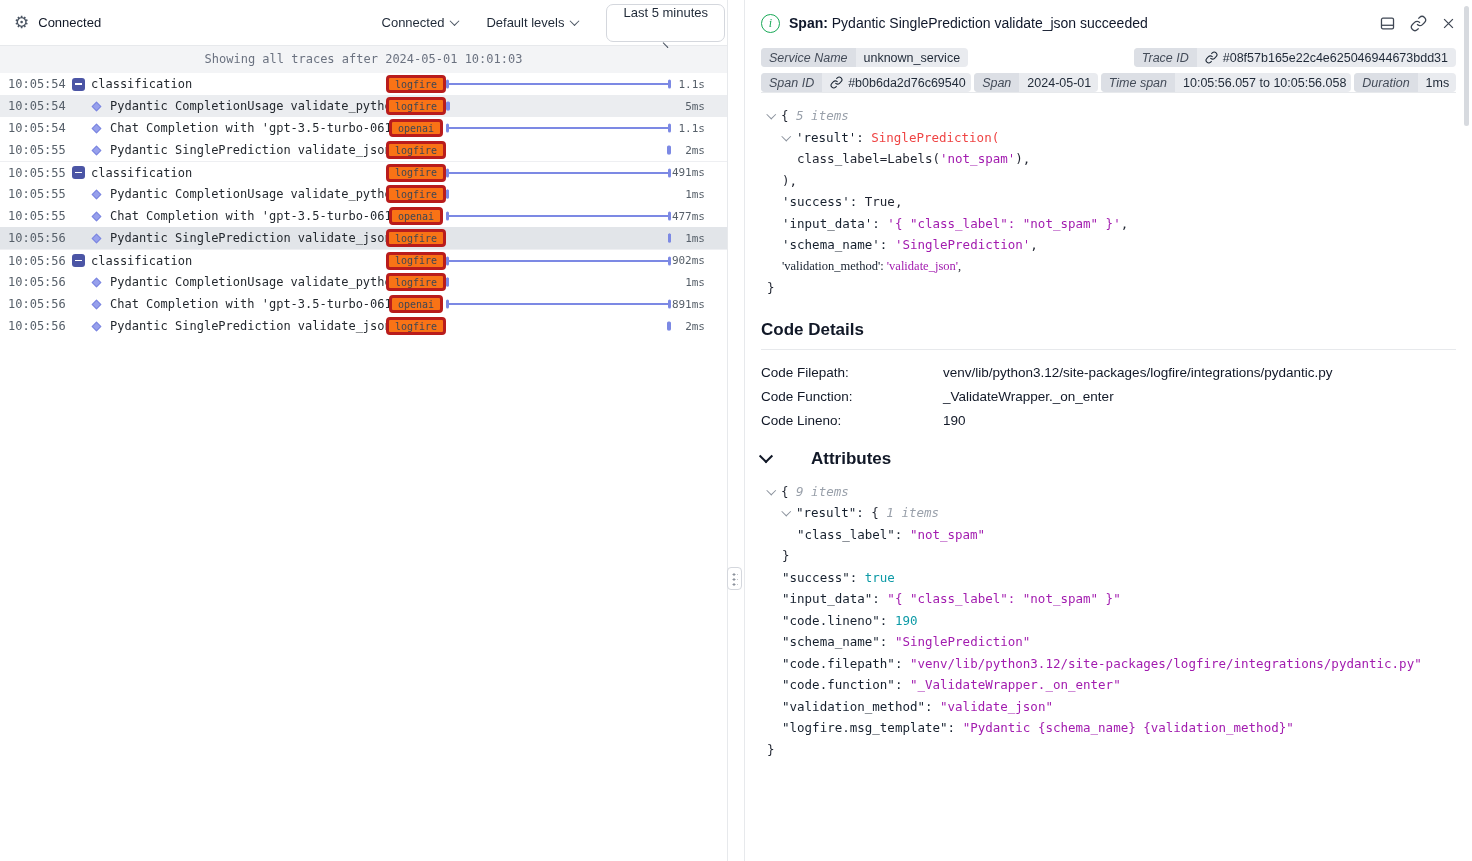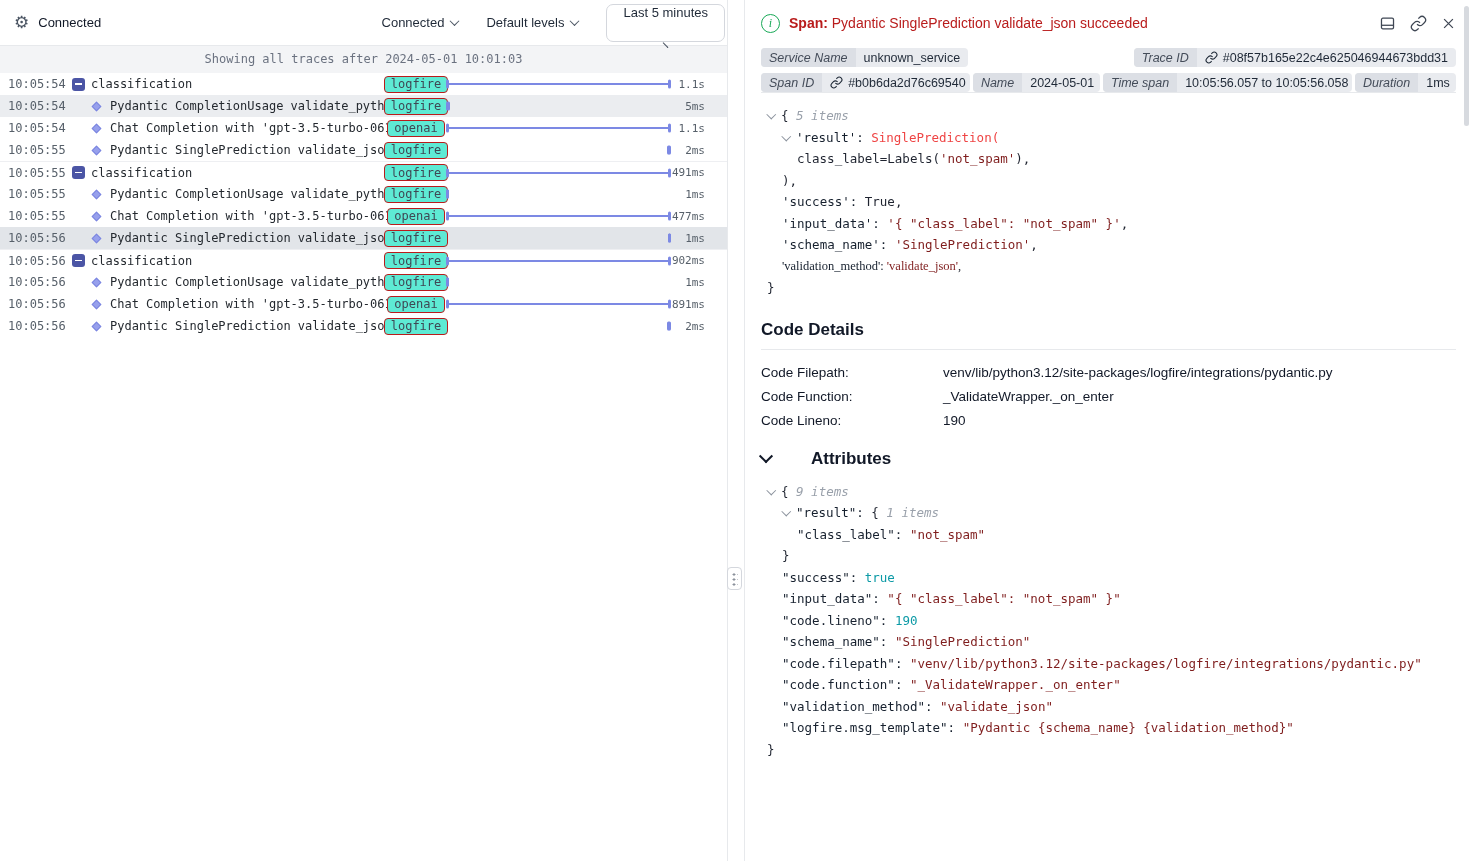--- a/index.html
+++ b/index.html
@@ -27,42 +27,42 @@
   .trace-row.highlighted { background:#ebedf0; }
   .trace-row.selected { background:#e2e5e9; }
   .trace-row.group-start { border-top:1px solid #eeeff2; }
   .t-time { width:58px; flex:none; color:#57606a; }
   .t-icon { flex:none; }
   .row-group .t-icon { width:13px; height:13px; background:#4b55a5; border-radius:3px; margin:0 6px 0 6px; position:relative; }
   .row-group .t-icon::before { content:""; position:absolute; left:3px; right:3px; top:5.5px; height:1.6px; background:#fff; }
   .row-span .t-icon { width:7px; height:7px; background:#97a0ec; border:1px solid #7b86e0; transform:rotate(45deg); margin:0 10px 0 27px; }
   .t-label { flex:1; min-width:0; overflow:hidden; white-space:nowrap; color:#24292f; }
   .t-tagcol { width:52px; flex:none; display:flex; justify-content:center; }
-  .t-tag { font-size:12px; border:1px solid #b91c1c; border-radius:4px; padding:0.5px 6px; color:#3f4754; background:#5eead4; white-space:nowrap; }
+  .t-tag { font-size:10px; border:3px solid #b91c1c; border-radius:4px; padding:0.5px 6px; color:#3f4754; background:#f97316; white-space:nowrap; }
   .t-timeline { width:225px; height:100%; flex:none; position:relative; margin-left:4px; }
   .t-bar { position:absolute; top:50%; transform:translateY(-50%); height:9px; min-width:3px;
     background:linear-gradient(to bottom, transparent 3.5px, #7c89e4 3.5px, #7c89e4 5.5px, transparent 5.5px); }
   .t-bar::before, .t-bar::after { content:""; position:absolute; top:0; bottom:0; width:3px; background:#7c89e4; border-radius:1.5px; }
   .t-bar::before { left:0; } .t-bar::after { right:0; }
   .t-dur { width:56px; flex:none; text-align:right; padding-right:22px; font-size:11px; color:#57606a; }
 
   
   .gutter { width:16px; flex:none; }
   .resize-handle { position:absolute; left:727px; top:567px; width:15px; height:23px; background:#fff;
     border:1px solid #d4d7dd; border-radius:4px; cursor:col-resize; z-index:5;
     background-image:radial-gradient(circle, #8b919b 1px, transparent 1.3px);
     background-size:5px 5px; background-position:3px 4px; background-repeat:repeat; background-clip:content-box; padding:3px 3.5px; }
 
   
   .right { flex:1; border-left:1px solid #e7e9ec; position:relative; overflow:hidden; }
   .detail-header { height:46px; display:flex; align-items:center; padding:0 16px; gap:9px; }
   .info-icon { width:19px; height:19px; border:1.6px solid #18a957; border-radius:50%; color:#18a957;
     display:flex; align-items:center; justify-content:center; font-size:12px; font-style:italic;
     font-family:"Liberation Serif", serif; flex:none; }
-  .detail-title { font-size:14px; color:#b91c1c; white-space:nowrap; overflow:hidden; }
+  .detail-title { font-size:14px; color:#0f172a; white-space:nowrap; overflow:hidden; }
   .detail-title b { font-weight:700; }
   .header-icons { margin-left:auto; display:flex; align-items:center; gap:14px; }
   .hicon { color:#3f4754; display:flex; cursor:pointer; }
   .hicon svg { stroke:#3f4754; }
 
   .meta { padding:2px 16px 0; display:flex; flex-direction:column; gap:6px; }
   .meta-row { display:flex; gap:3px; flex-wrap:nowrap;justify-content:space-between; }
   .pill { display:inline-flex; align-items:stretch; background:#e9ebef; border-radius:4px; overflow:hidden; font-size:12.5px; }
   .pill-l { background:#dcdfe5; font-style:italic; color:#444c59; padding:2.5px 8px; white-space:nowrap; }
   .pill-v { padding:2.5px 8px; color:#1f2937; display:flex; align-items:center; gap:5px; white-space:nowrap; }
@@ -80,21 +80,21 @@
     transform:rotate(45deg) translate(-2px,-2px); display:inline-block; margin-right:12px; cursor:pointer; }
 
   .codeblock { font-family:"DejaVu Sans Mono", monospace; font-size:12.5px; line-height:21.5px;
     margin:12px 0 4px; color:#1f2430; }
   .code-line { white-space:pre; }
   .chev { display:inline-block; width:14px; height:9px; position:relative; cursor:pointer; }
   .chev::before { content:""; position:absolute; left:1px; top:0px; width:5.5px; height:5.5px;
     border-right:1.6px solid #8a919c; border-bottom:1.6px solid #8a919c; transform:rotate(45deg); }
   .c-p { color:#1f2430; }
   .c-k { color:#16202e; }
-  .c-s { color:#7f1d1d; }
+  .c-s { color:#a21caf; }
   .c-t { color:#ef4444; }
   .c-n { color:#0c9aa6; }
   .c-m { color:#9aa1ab; font-style:italic; }
 
   .kv-grid { display:grid; grid-template-columns:182px 1fr; row-gap:9px; font-size:13.5px; color:#111827; margin:15px 0 2px; }
 
   .scroll-thumb { position:absolute; right:3px; top:6px; width:5px; height:120px; background:#d7dadf; border-radius:3px; }
 </style>
 </head>
 <body>
@@ -328,21 +328,21 @@
             <span class="linkicon">
               <svg width="13" height="13" viewBox="0 0 24 24" fill="none" stroke="#1f2937" stroke-width="2">
                   <path d="M10 13a5 5 0 0 0 7.54.54l3-3a5 5 0 0 0-7.07-7.07l-1.72 1.71"></path>
                   <path d="M14 11a5 5 0 0 0-7.54-.54l-3 3a5 5 0 0 0 7.07 7.07l1.71-1.71"></path>
                 </svg>
             </span>
             <span>#b0b6da2d76c69540</span>
           </span>
         </div>
         <div class="pill">
-          <span class="pill-l">Name</span>
+          <span class="pill-l">Span</span>
           <span class="pill-v">2024-05-01</span>
         </div>
         <div class="pill">
           <span class="pill-l">Time span</span>
           <span class="pill-v">10:05:56.057 to 10:05:56.058</span>
         </div>
         <div class="pill">
           <span class="pill-l">Duration</span>
           <span class="pill-v">1ms</span>
         </div>

